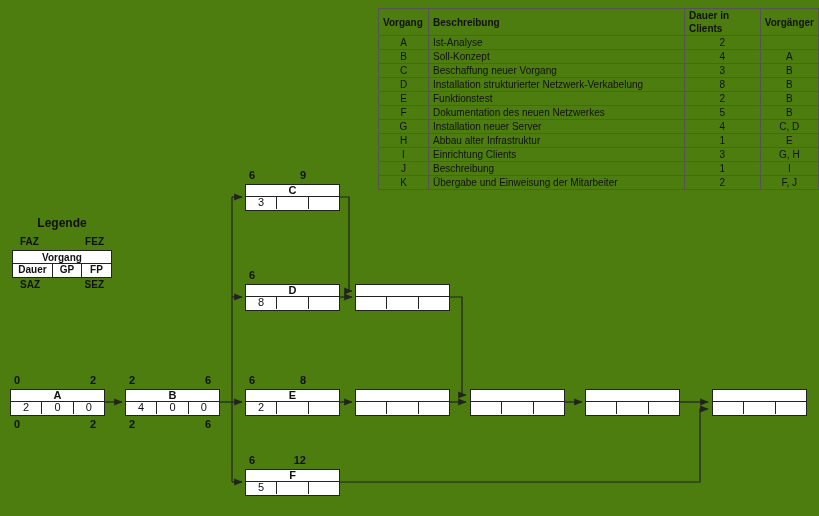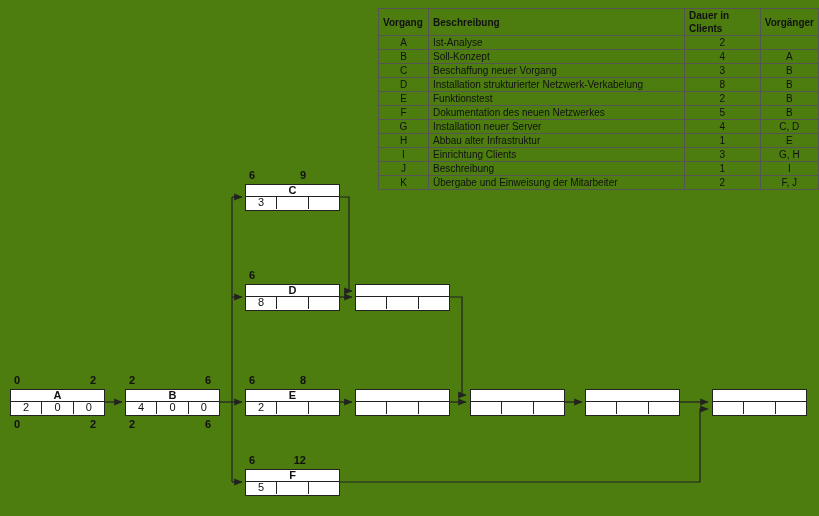--- a/index.html
+++ b/index.html
@@ -145,20 +145,39 @@
         </tr>
       <tr>
           <td class="c-center">K</td>
           <td>Übergabe und Einweisung der Mitarbeiter</td>
           <td class="c-center">2</td>
           <td class="c-center">F, J</td>
         </tr>
     </tbody>
   </table>
 
+  <div class="legend">
+    <div class="ltitle">Legende</div>
+    <div class="lrow">
+      <span>FAZ</span>
+      <span>FEZ</span>
+    </div>
+    <div class="lbox">
+      <div class="lname">Vorgang</div>
+      <div class="lcells">
+        <span class="c1">Dauer</span>
+        <span class="c2">GP</span>
+        <span class="c3">FP</span>
+      </div>
+    </div>
+    <div class="lrow">
+      <span>SAZ</span>
+      <span>SEZ</span>
+    </div>
+  </div>
 
   <div class="nbox" style="left:10px;top:389px">
     <div class="nums top">
         <span>0</span>
         <span>2</span>
       </div>
     <div class="nname">A</div>
     <div class="ncells">
         <span>2</span>
         <span>0</span>

